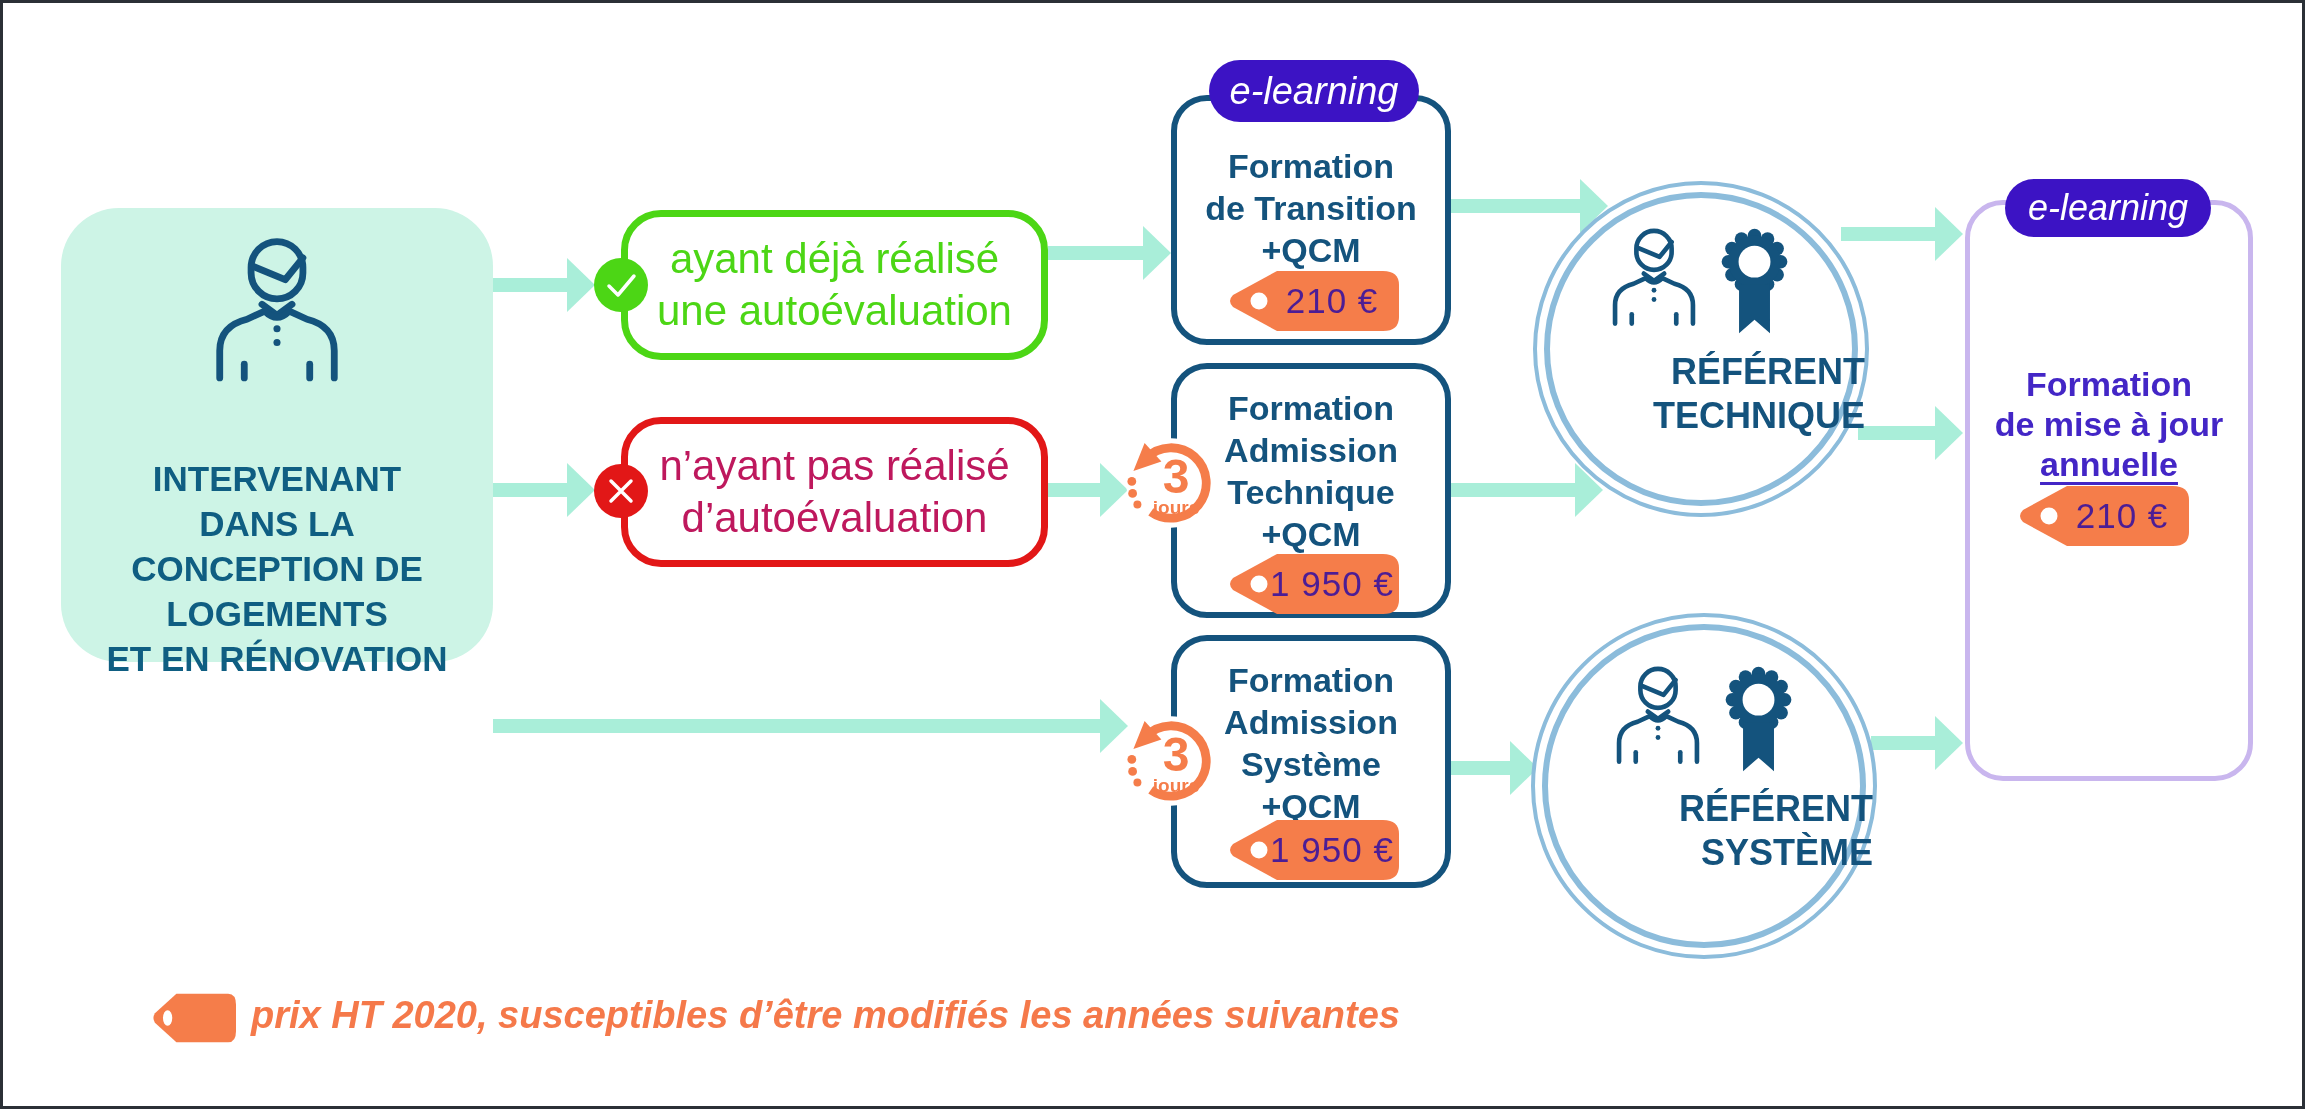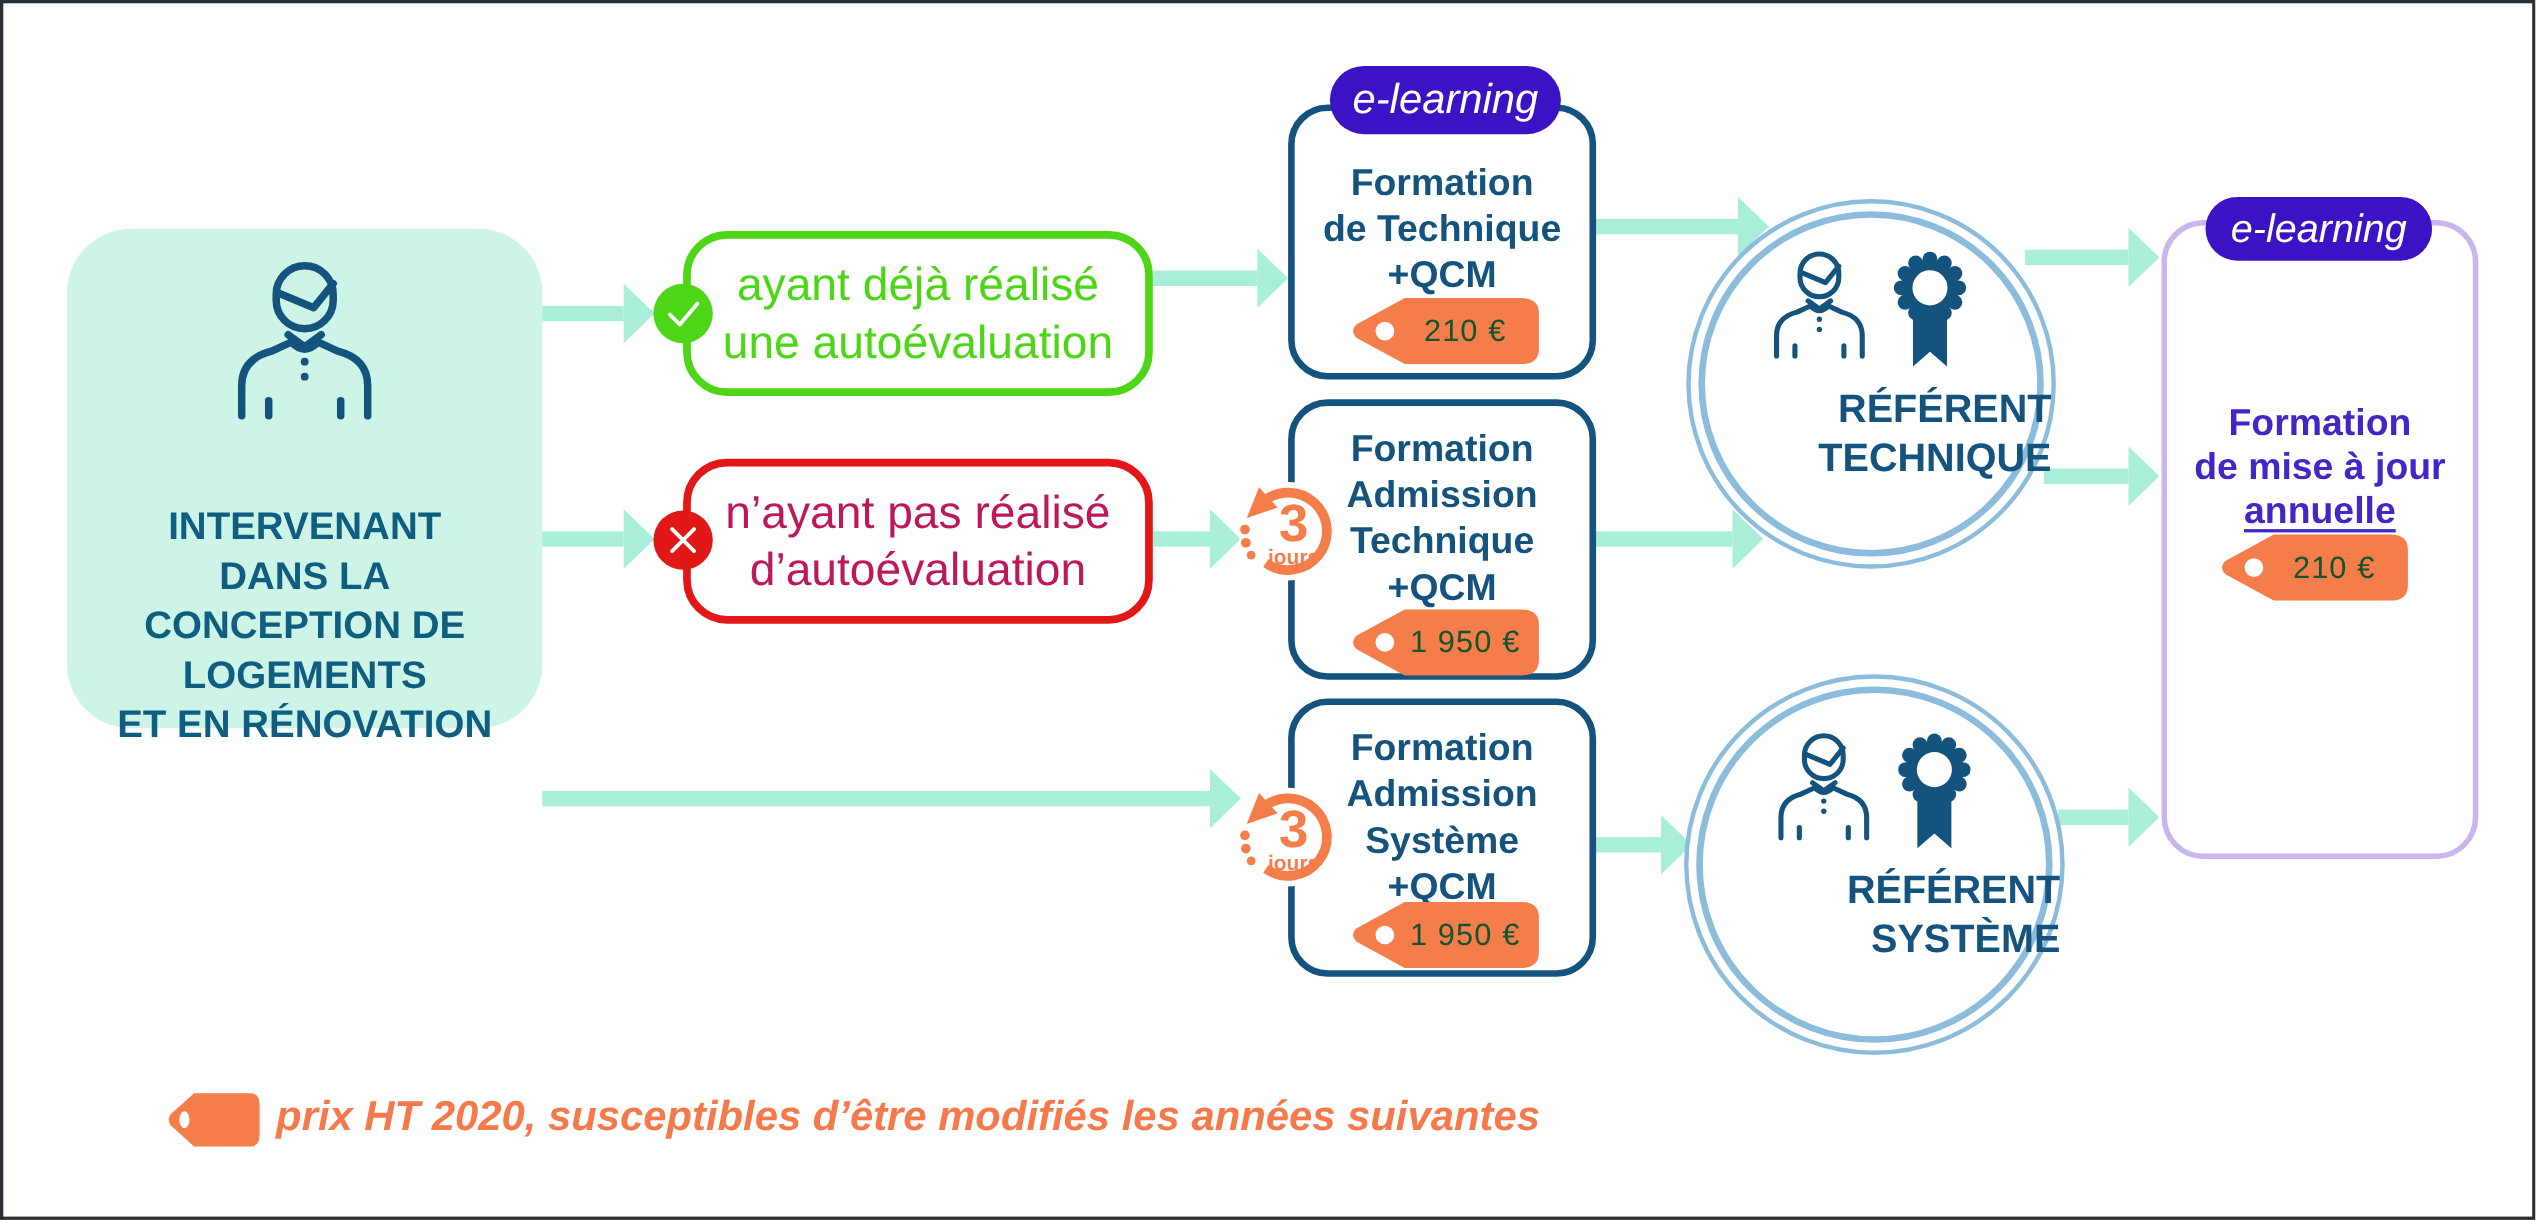--- a/index.html
+++ b/index.html
@@ -27,21 +27,21 @@
   .course-lines{position:absolute;left:0;right:0;text-align:center;color:#14537d;font-weight:bold;font-size:34px;line-height:42px;}
 
   
   .badge{position:absolute;background:#3c13c4;border-radius:31px;color:#ffffff;font-weight:normal;font-style:italic;
          display:flex;align-items:center;justify-content:center;}
 
   
   .tag{position:absolute;width:176px;height:62px;}
   .tag svg{position:absolute;left:0;top:0;}
   .tag-text{position:absolute;left:42px;right:4px;top:0;bottom:0;display:flex;align-items:center;justify-content:center;
-            color:#14532d;font-size:28px;font-weight:normal;letter-spacing:1px;}
+            color:#4c1d95;font-size:35px;font-weight:normal;letter-spacing:1px;}
 
   
   .duration{position:absolute;width:96px;height:96px;}
   .duration svg{position:absolute;left:0;top:0;}
   .dur-num{position:absolute;left:30px;top:14px;width:46px;text-align:center;color:#f57d4a;font-weight:bold;font-size:48px;}
   .dur-unit{position:absolute;left:22px;top:62px;width:62px;text-align:center;color:#f57d4a;font-weight:bold;font-size:19px;}
 
   
   .ring{position:absolute;border:4px solid #8cbcdb;border-radius:50%;background:#fff;box-sizing:border-box;}
   .ring::before{content:'';position:absolute;inset:7px;border:6px solid #8cbcdb;border-radius:50%;}
@@ -147,21 +147,21 @@
     <path d="M16 29 L25 38 L41 19" fill="none" stroke="#ffffff" stroke-width="3.5" stroke-linecap="round" stroke-linejoin="round"></path>
   </svg>
   <svg class="mark" style="left:590px;top:460px;" width="56" height="56" viewBox="0 0 56 56">
     <circle cx="28" cy="28" r="27" fill="#e21717"></circle>
     <path d="M18 18 L38 38 M38 18 L18 38" stroke="#ffffff" stroke-width="3.5" stroke-linecap="round"></path>
   </svg>
 
   <div class="course" style="top:92px;height:250px;">
     <div class="course-lines" style="top:44px;">
       <span class="line">Formation</span>
-      <span class="line">de Technique</span>
+      <span class="line">de Transition</span>
       <span class="line">+QCM</span>
     </div>
   </div>
   <div class="badge" style="left:1206px;top:57px;width:210px;height:62px;font-size:38px;">
     <span>e-learning</span>
   </div>
   <div class="tag" style="left:1222px;top:267px;">
     <svg width="176" height="62" viewBox="0 0 176 62">
       <path d="M52 1 L158 1 Q174 1 174 15 L174 47 Q174 61 158 61 L52 61 L8 37 Q2 31 8 25 Z" fill="#f57d4a"></path>
       <circle cx="34" cy="31" r="8.5" fill="#ffffff"></circle>

